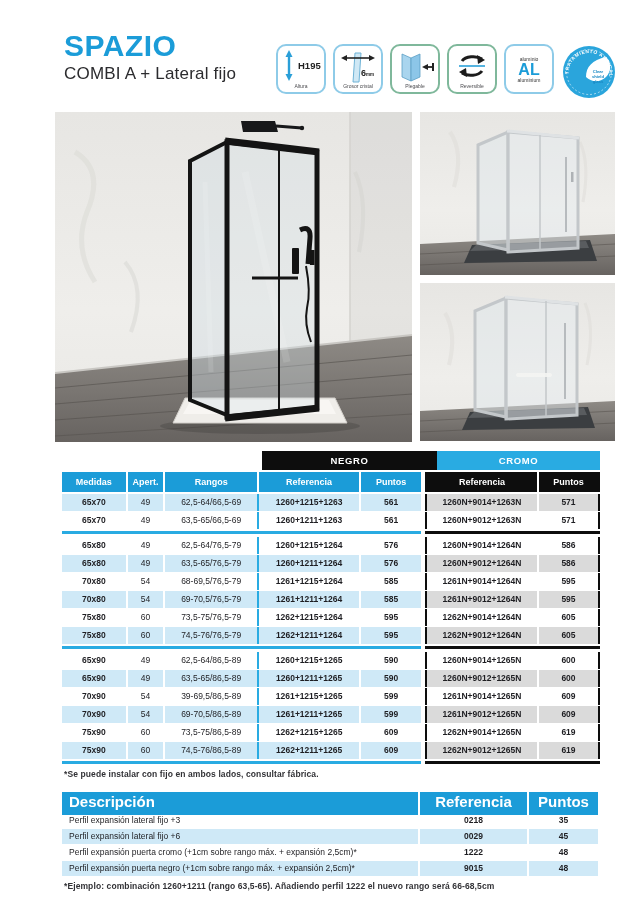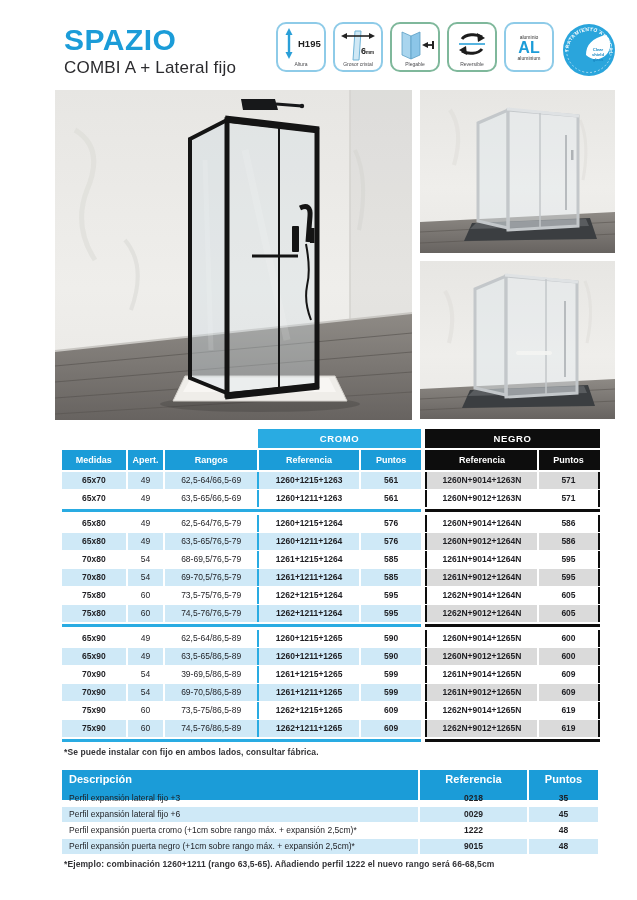--- a/index.html
+++ b/index.html
@@ -1,24 +1,24 @@
 <!DOCTYPE html>
 <html style="--accent: #1b9cd8; --cromo: #29abe2; --negro: #0d0d0d; --rowblue: #cfe9f7; --rowgray: #dadada;"><head>
 <meta charset="utf-8">
 <style>
   *{box-sizing:border-box;margin:0;padding:0}
   html,body{background:#fff}
   body{font-family:"Liberation Sans",sans-serif;color:#1e1e22;-webkit-font-smoothing:antialiased}
   .page{position:relative;width:637px;height:900px;background:#fff;overflow:hidden}
 
   
-  .header{display:flex;justify-content:space-between;align-items:flex-end;padding:20px 20px 0 64px}
+  .header{display:flex;justify-content:space-between;align-items:flex-start;padding:30px 20px 0 64px}
   .title{font-size:30px;font-weight:bold;color:var(--accent,#259fd4);letter-spacing:.5px;line-height:32px}
   .subtitle{font-size:17px;color:#2b2b2e;margin-top:2px;letter-spacing:.2px}
-  .icons{display:flex;gap:7px;align-items:flex-start;margin-top:2px}
+  .icons{display:flex;gap:7px;align-items:flex-start;margin-top:14px}
   .icbox{width:50px;height:50px;border:2px solid #8ecbe8;border-radius:10px;background:#fff;
          display:flex;flex-direction:column;align-items:center;justify-content:flex-end;padding-bottom:3px;position:relative}
   .icbox.green{border-color:#7fb89b}
   .icbox .art{position:absolute;top:3px;left:0;right:0;display:flex;justify-content:center}
   .iclabel{font-size:5px;color:#4a4a4e;line-height:6px;text-align:center}
   .h195-val{position:absolute;top:14px;left:20px;font-size:9.5px;font-weight:bold;color:#222}
   .mm-val{position:absolute;top:22px;left:26px;font-size:9px;font-weight:bold;color:#222}
   .mm-unit{font-size:4.5px;font-weight:bold}
   .al-top,.al-bottom{font-size:5px;color:#333;line-height:6px}
   .al-big{font-size:16px;font-weight:bold;color:var(--accent,#2aa4dc);line-height:15px}
@@ -52,21 +52,21 @@
   .msep{display:flex;margin:2px 0 3px}
   .sepc{width:359px;height:3px;background:var(--cromo,#29abe2)}
   .sepn{width:175px;height:3px;background:var(--negro,#0d0d0d);margin-left:4px}
   .mbot{display:flex;margin-top:2px}
 
   .footnote{margin:5px 0 0 64px;font-size:8.5px;font-weight:bold;color:#323236;letter-spacing:.1px}
 
   
   .acc{margin:13px 0 0 62px;width:538px}
   .ahead{display:flex;height:19px;margin-bottom:2px}
-  .ahead .ac{background:var(--accent,#1b9cd8);color:#fff;font-weight:bold;font-size:11px;line-height:19px;height:30px}
+  .ahead .ac{background:var(--accent,#1b9cd8);color:#fff;font-weight:bold;font-size:15px;line-height:19px;height:23px}
   .arow{display:flex;height:15px;margin-bottom:1px}
   .ac{font-size:8.5px;line-height:15px;height:15px;text-align:center;white-space:nowrap;overflow:hidden}
   .ad{width:356px;text-align:left;padding-left:7px}
   .ar{width:107px}.ap{width:69px}
   .arow.shaded .ac{background:var(--rowblue,#cfe9f7)}
 </style>
 </head>
 <body>
 
 <div class="page">
@@ -236,22 +236,22 @@
         <line x1="126" y1="18" x2="126" y2="134" stroke="#c3c7ca" stroke-width="1.5"></line>
         <line x1="145" y1="40" x2="145" y2="116" stroke="#b7bbbe" stroke-width="2"></line>
         <rect x="96" y="90" width="36" height="4" rx="2" fill="#f4f4f2" opacity=".9"></rect>
       </svg>
     </div>
   </div>
 
   <div class="mtable">
     <div class="mband">
       <div class="sp"></div>
+      <div class="band negro">NEGRO</div>
       <div class="band cromo">CROMO</div>
-      <div class="band negro">NEGRO</div>
     </div>
     <div class="mhead">
       <div class="mc c1">Medidas</div>
         <div class="g"></div>
       <div class="mc c2">Apert.</div>
         <div class="g"></div>
       <div class="mc c3">Rangos</div>
         <div class="gc"></div>
       <div class="mc c4">Referencia</div>
         <div class="g"></div>

